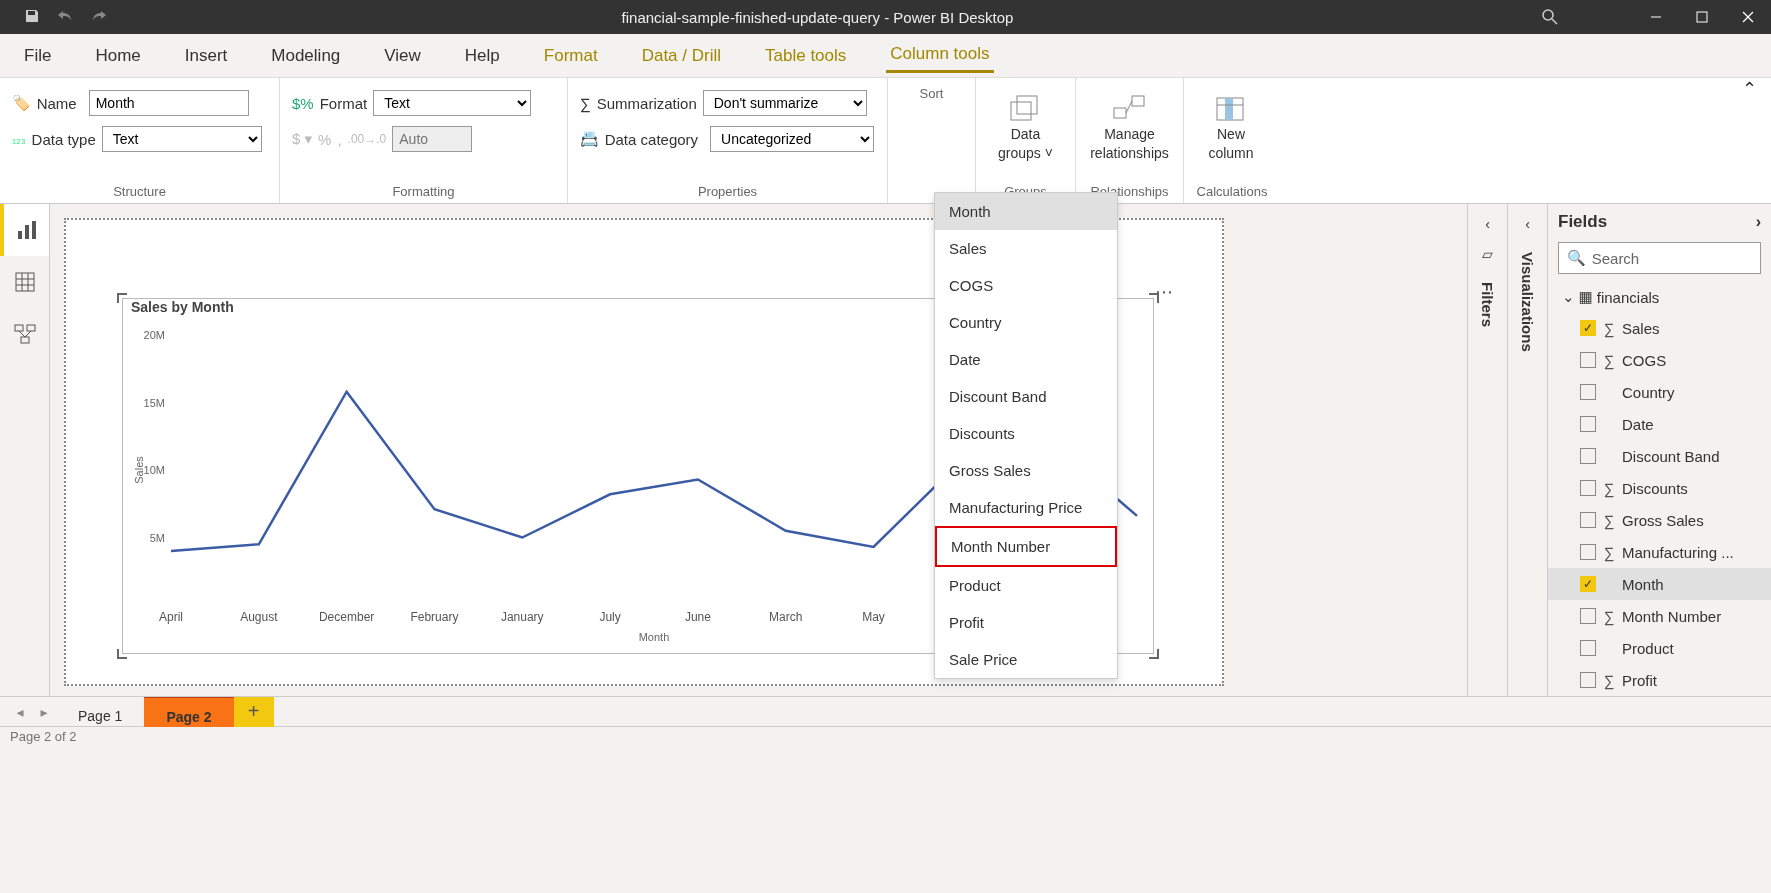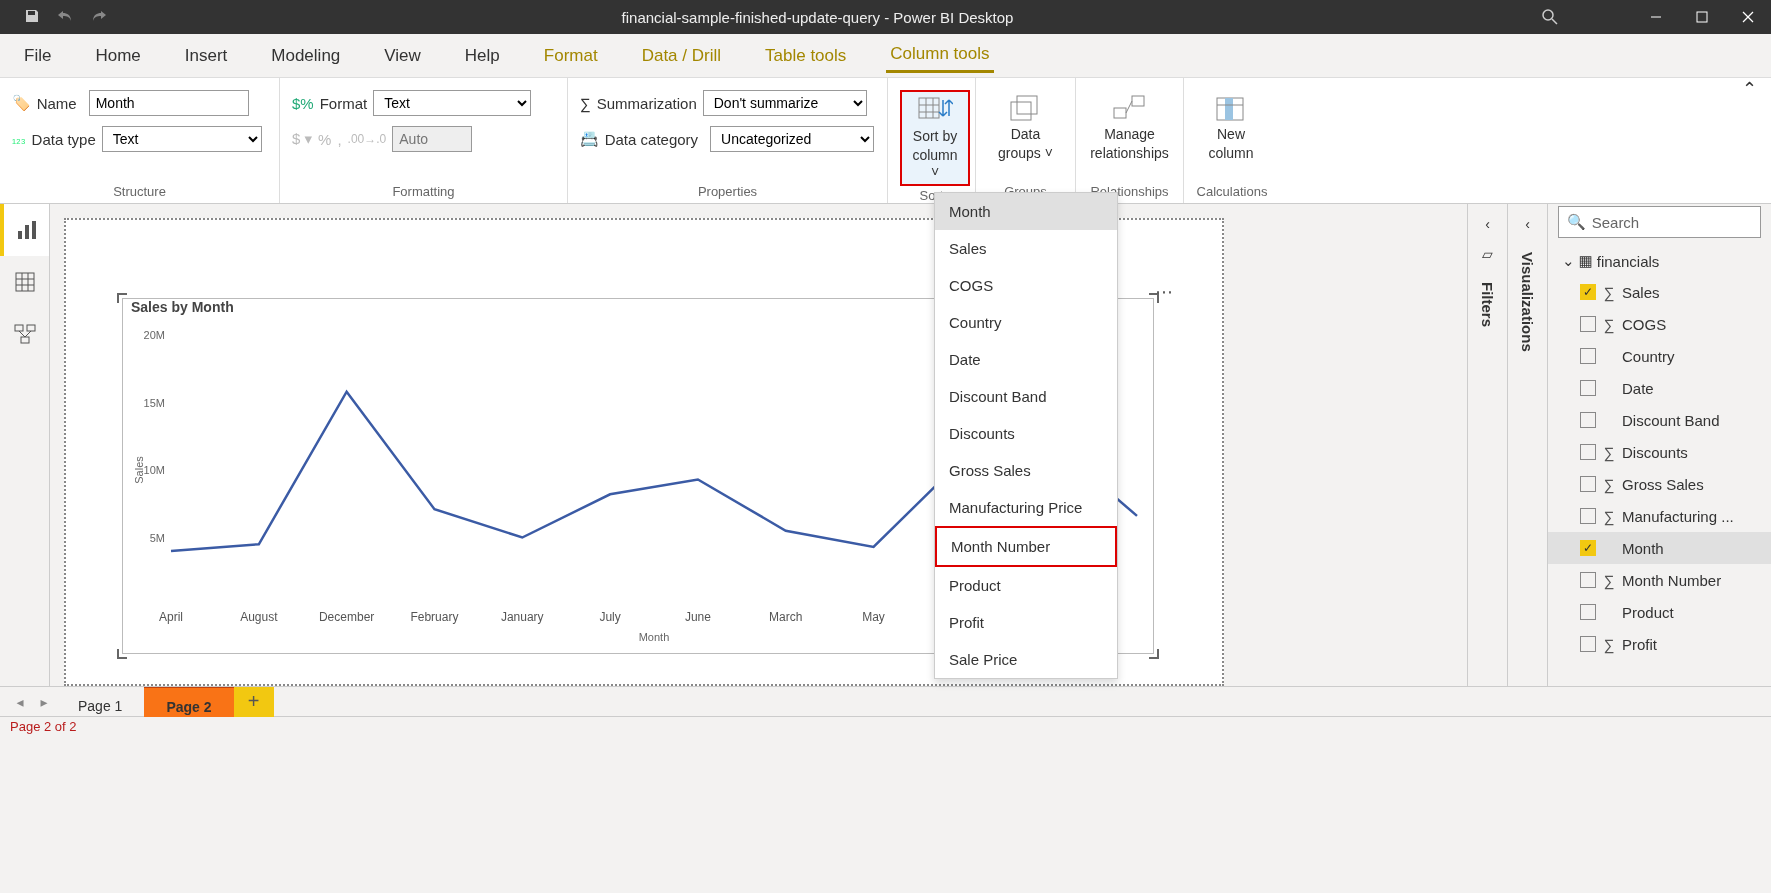--- a/index.html
+++ b/index.html
@@ -66,21 +66,21 @@
   .field-item .chk.on { background: #f2c811; border-color: #f2c811; color: #333; }
   .field-item .sigma { font-size: 15px; width: 14px; text-align: center; color: #555; }
   
   
   .page-tabs { height: 30px; display: flex; align-items: center; background: #f3f2f1; border-top: 1px solid #ccc; padding-left: 8px; }
   .page-tabs .nav { width: 24px; text-align: center; color: #888; }
   .page-tabs .ptab { padding: 4px 22px; height: 30px; line-height: 30px; font-size: 14px; }
   .page-tabs .ptab.active { background: #f97316; font-weight: 600; border-top: 1px solid #c2410c; }
   .page-tabs .add { width: 40px; height: 30px; background: #f2c811; display: flex; align-items: center; justify-content: center; font-size: 20px; color: #555; }
   
-  .status { height: 24px; background: #f3f2f1; border-top: 1px solid #ccc; font-size: 13px; padding: 2px 10px; color: #b91c1c; }
+  .status { height: 24px; background: #f3f2f1; border-top: 1px solid #ccc; font-size: 13px; padding: 2px 10px; color: #737373; }
 </style>
 </head>
 <body>
 
 <div class="titlebar">
   <div class="left">
     <span><svg width="16" height="16" viewBox="0 0 16 16">
           <path d="M2 2h10l2 2v10H2V2zm2 1v4h7V3H4zm1 7h6v3H5v-3z" fill="#ccc"></path>
         </svg></span>
     <span><svg width="18" height="16" viewBox="0 0 18 16">
@@ -177,34 +177,20 @@
       <div class="rg-row">
         <span>📇</span>
         <span>Data category</span>
         <select style="width:164px;margin-left:6px"><option>Uncategorized</option></select>
       </div>
     </div>
     <div class="label">Properties</div>
   </div>
 
   <div class="ribbon-group" style="width:88px">
-    <div class="content">
-      <div class="vbtn highlighted">
-        <svg width="36" height="30">
-            <rect x="2" y="2" width="20" height="20" fill="none" stroke="#888"></rect>
-            <line x1="2" y1="9" x2="22" y2="9" stroke="#888"></line>
-            <line x1="2" y1="16" x2="22" y2="16" stroke="#888"></line>
-            <line x1="9" y1="2" x2="9" y2="22" stroke="#888"></line>
-            <line x1="16" y1="2" x2="16" y2="22" stroke="#888"></line>
-            <path d="M26 4v16m0 0l-4-4m4 4l4-4M32 20V4m0 0l-4 4m4-4l4 4" stroke="#2a7cc7" stroke-width="1.5" fill="none"></path>
-          </svg>
-        <span>Sort by</span>
-        <span><span>column</span> ˅</span>
-      </div>
-    </div>
     <div class="label">Sort</div>
   </div>
 
   <div class="ribbon-group" style="width:100px">
     <div class="content">
       <div class="vbtn">
         <svg width="36" height="30">
             <rect x="4" y="8" width="20" height="18" fill="none" stroke="#888"></rect>
             <rect x="10" y="2" width="20" height="18" fill="none" stroke="#888"></rect>
           </svg>
@@ -333,20 +319,24 @@
     </div>
   </div>
   <div class="collapsed-pane">
     <div style="display:flex;flex-direction:column;align-items:center;gap:4px">
       <span>‹</span>
       <span class="vlabel">Visualizations</span>
     </div>
   </div>
 
   <div class="fields-pane">
+    <div class="hdr">
+      <span>Fields</span>
+      <span class="exp">›</span>
+    </div>
     <div class="search-box">
       <span>🔍</span>
       <span>Search</span>
     </div>
     <div class="table-hdr">
       <span>⌄</span>
       <span>▦</span>
       <span>financials</span>
     </div>
     <div id="fields-list">

